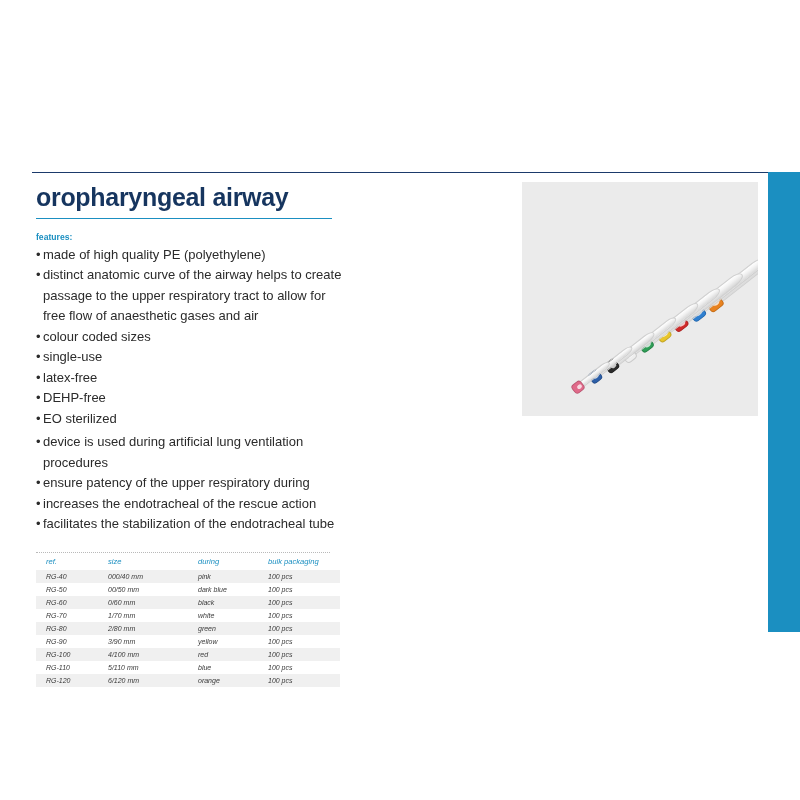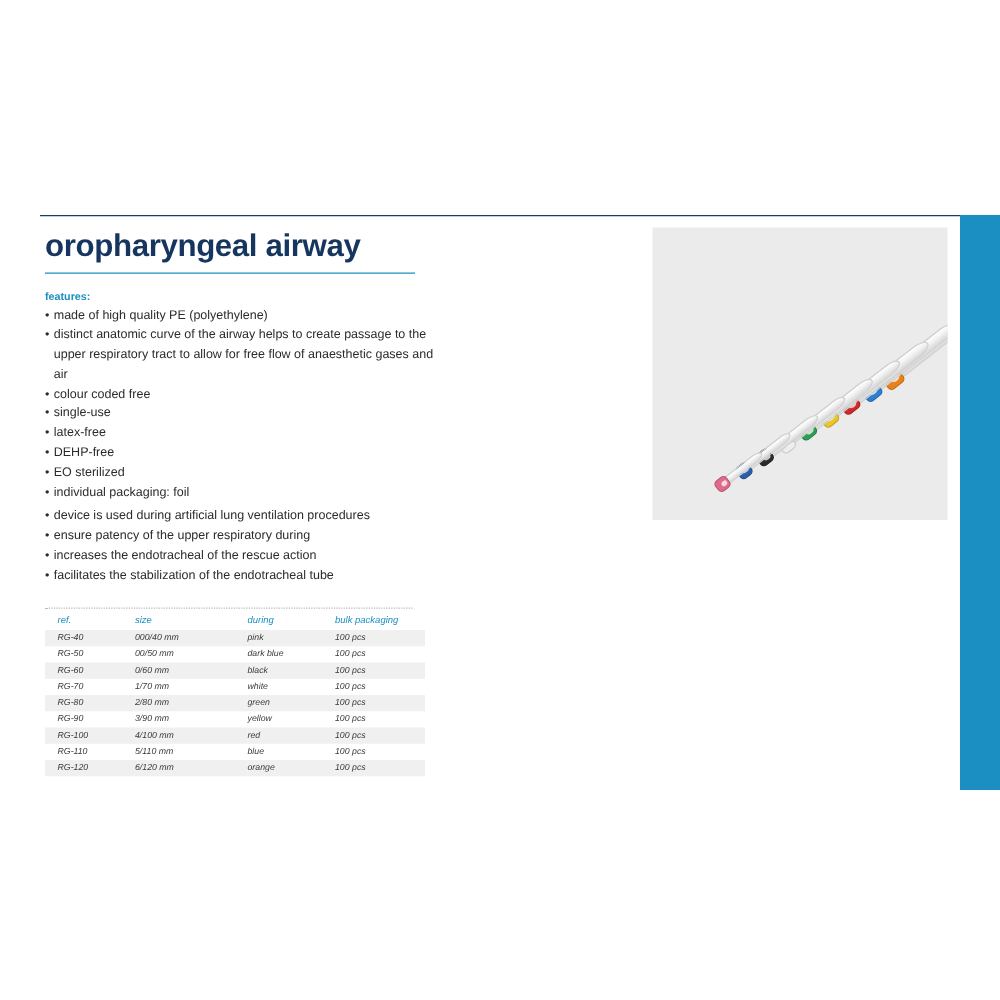--- a/index.html
+++ b/index.html
@@ -75,21 +75,21 @@
     font-size: 8.6px;
     font-weight: bold;
     color: #1b8fc1;
   }
   ul.bullets {
     list-style: none;
     margin: 3px 0 0 0;
     padding: 0;
   }
   ul.bullets li {
-    font-size: 10px;
+    font-size: 13px;
     color: #2b2b2b;
     line-height: 1.58;
     padding-left: 7px;
     position: relative;
     max-width: 305px;
   }
   ul.bullets li::before {
     content: "•";
     position: absolute;
     left: 0;
@@ -197,26 +197,25 @@
   <div class="content">
 
     <h1 class="title">oropharyngeal airway</h1>
 
     <div class="sub-rule"></div>
 
     <div class="section-label">features:</div>
     <ul class="bullets">
       <li>made of high quality PE (polyethylene)</li>
       <li>distinct anatomic curve of the airway helps to create passage to the upper respiratory tract to allow for free flow of anaesthetic gases and air</li>
-      <li>colour coded free</li>
+      <li>colour coded sizes</li>
       <li>single-use</li>
       <li>latex-free</li>
       <li>DEHP-free</li>
       <li>EO sterilized</li>
-      <li>individual packaging: foil</li>
     </ul>
 
     <ul class="bullets">
       <li>device is used during artificial lung ventilation procedures</li>
       <li>ensure patency of the upper respiratory during</li>
       <li>increases the endotracheal of the rescue action</li>
       <li>facilitates the stabilization of the endotracheal tube</li>
     </ul>
 
     <div class="table-wrap">

